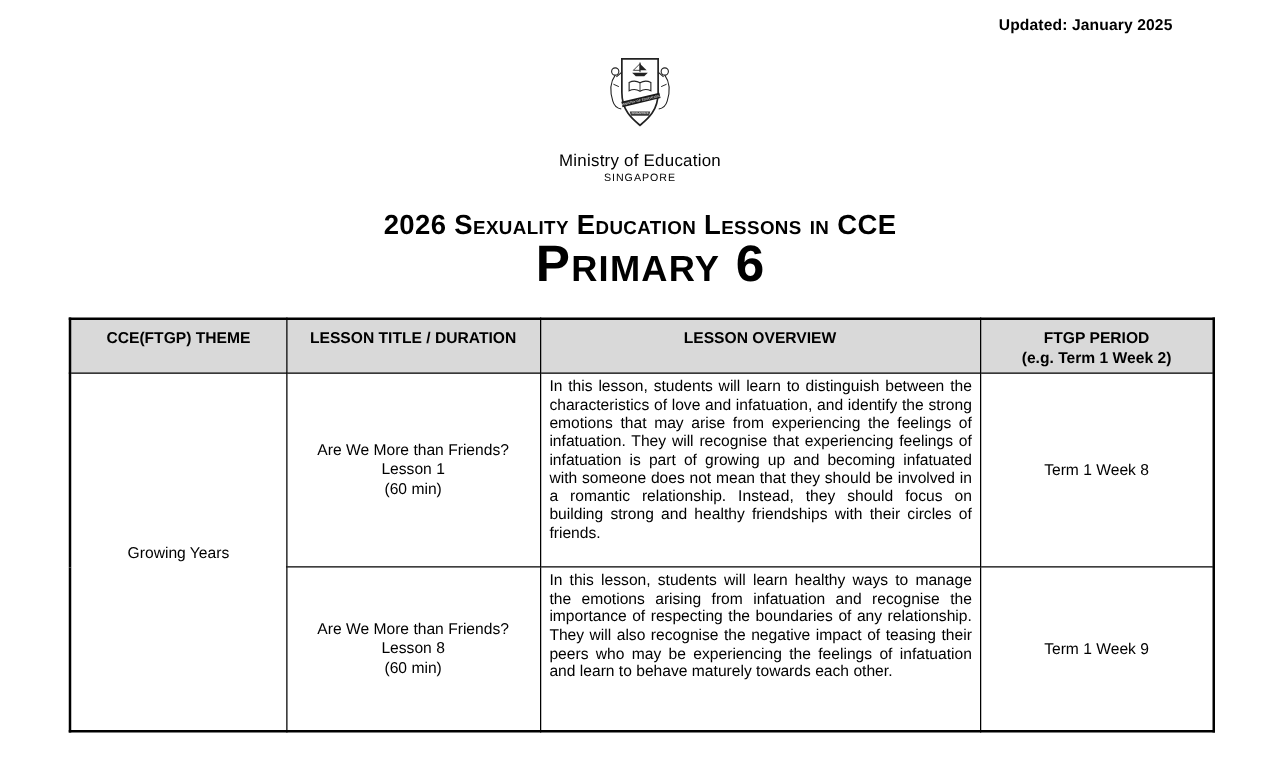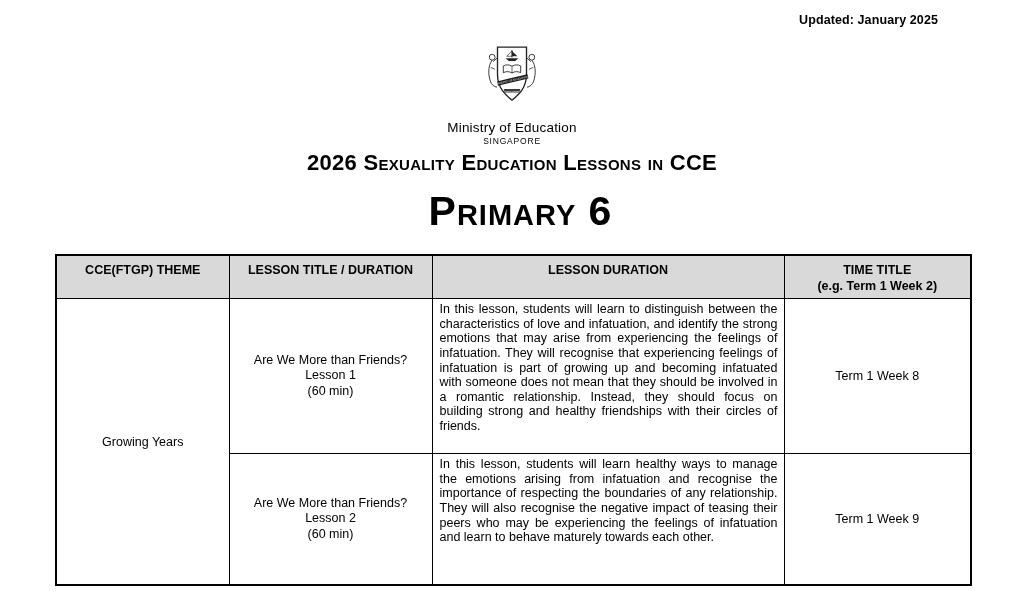--- a/index.html
+++ b/index.html
@@ -32,21 +32,21 @@
       font-size: 13.5px;
       letter-spacing: 0.2px;
     }
     .country-name {
       margin-top: 2px;
       font-size: 8.5px;
       letter-spacing: 0.8px;
     }
     .doc-title {
       position: absolute;
-      top: 150px; left: 0;
+      top: 167px; left: 0;
       width: 100%;
       text-align: center;
       font-size: 22px;
       font-weight: bold;
       font-variant: small-caps;
       letter-spacing: 0.3px;
     }
     .doc-subtitle {
       position: absolute;
       top: 188px; left: 0;
@@ -148,41 +148,41 @@
   <colgroup>
     <col class="col-theme">
       <col class="col-lesson">
       <col class="col-overview">
       <col class="col-time">
   </colgroup>
   <thead>
     <tr>
       <th class="hdr">CCE(FTGP) THEME</th>
       <th class="hdr">LESSON TITLE / DURATION</th>
-      <th class="hdr">LESSON DURATION</th>
+      <th class="hdr">LESSON OVERVIEW</th>
       <th class="hdr">
-        <div>TIME TITLE</div>
+        <div>FTGP PERIOD</div>
         <div>(e.g. Term 1 Week 2)</div>
       </th>
     </tr>
   </thead>
   <tbody>
     <tr class="row-1">
       <td class="cell theme-cell" rowspan="2">Growing Years</td>
       <td class="cell lesson-cell">
         <div>Are We More than Friends?</div>
         <div>Lesson 1</div>
         <div>(60 min)</div>
       </td>
       <td class="cell overview-cell">In this lesson, students will learn to distinguish between the characteristics of love and infatuation, and identify the strong emotions that may arise from experiencing the feelings of infatuation. They will recognise that experiencing feelings of infatuation is part of growing up and becoming infatuated with someone does not mean that they should be involved in a romantic relationship. Instead, they should focus on building strong and healthy friendships with their circles of friends.</td>
       <td class="cell time-cell">Term 1 Week 8</td>
     </tr>
     <tr class="row-2">
       <td class="cell lesson-cell">
         <div>Are We More than Friends?</div>
-        <div>Lesson 2</div>
+        <div>Lesson 8</div>
         <div>(60 min)</div>
       </td>
       <td class="cell overview-cell">In this lesson, students will learn healthy ways to manage the emotions arising from infatuation and recognise the importance of respecting the boundaries of any relationship. They will also recognise the negative impact of teasing their peers who may be experiencing the feelings of infatuation and learn to behave maturely towards each other.</td>
       <td class="cell time-cell">Term 1 Week 9</td>
     </tr>
   </tbody>
 </table>
 
 </body></html>

